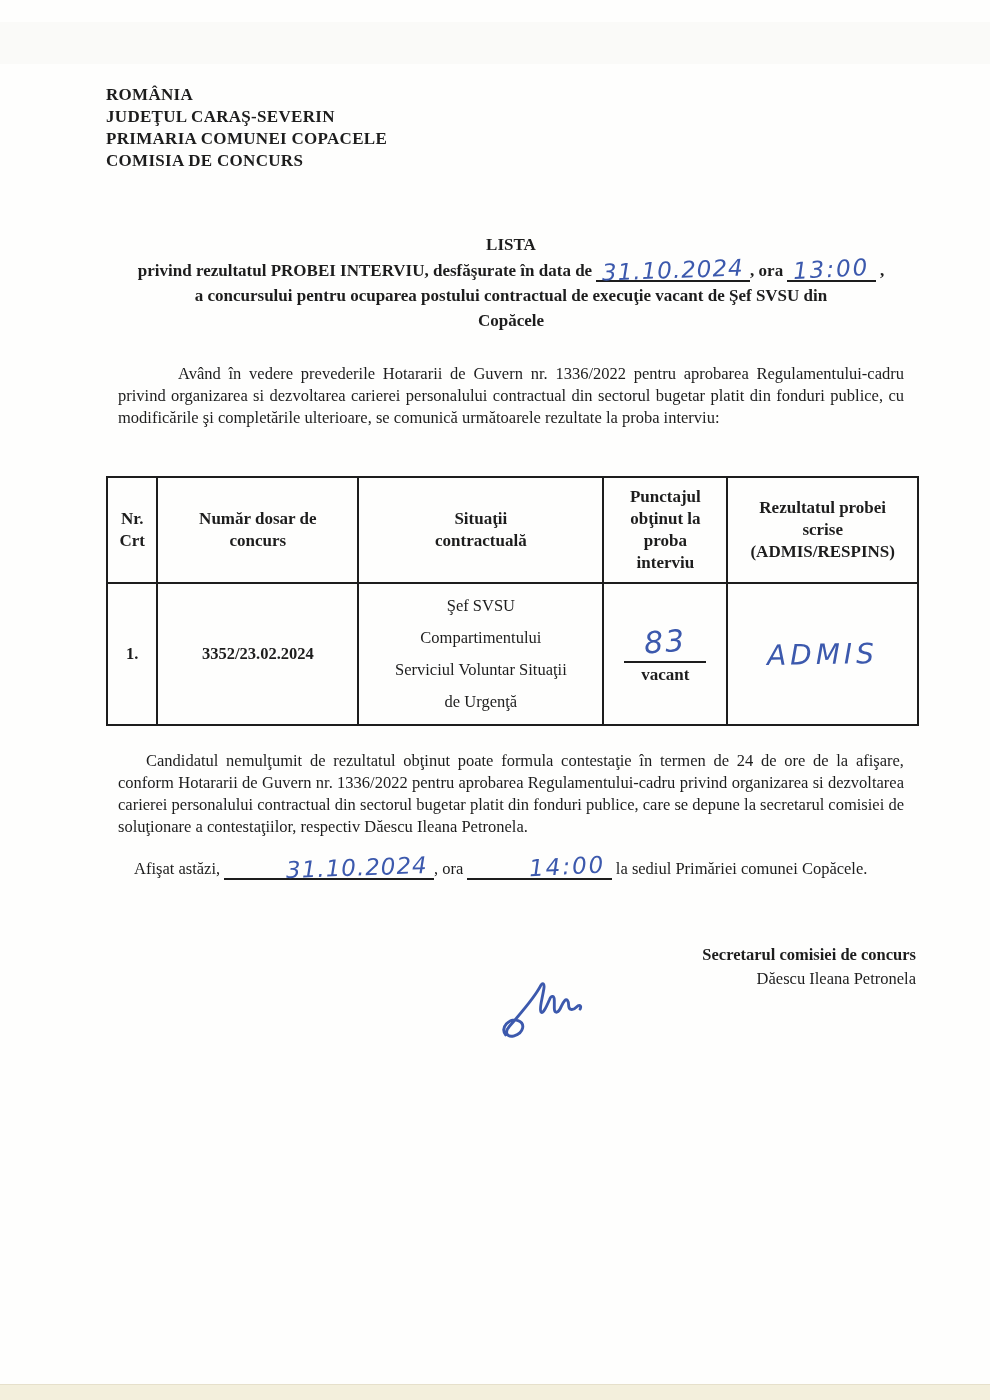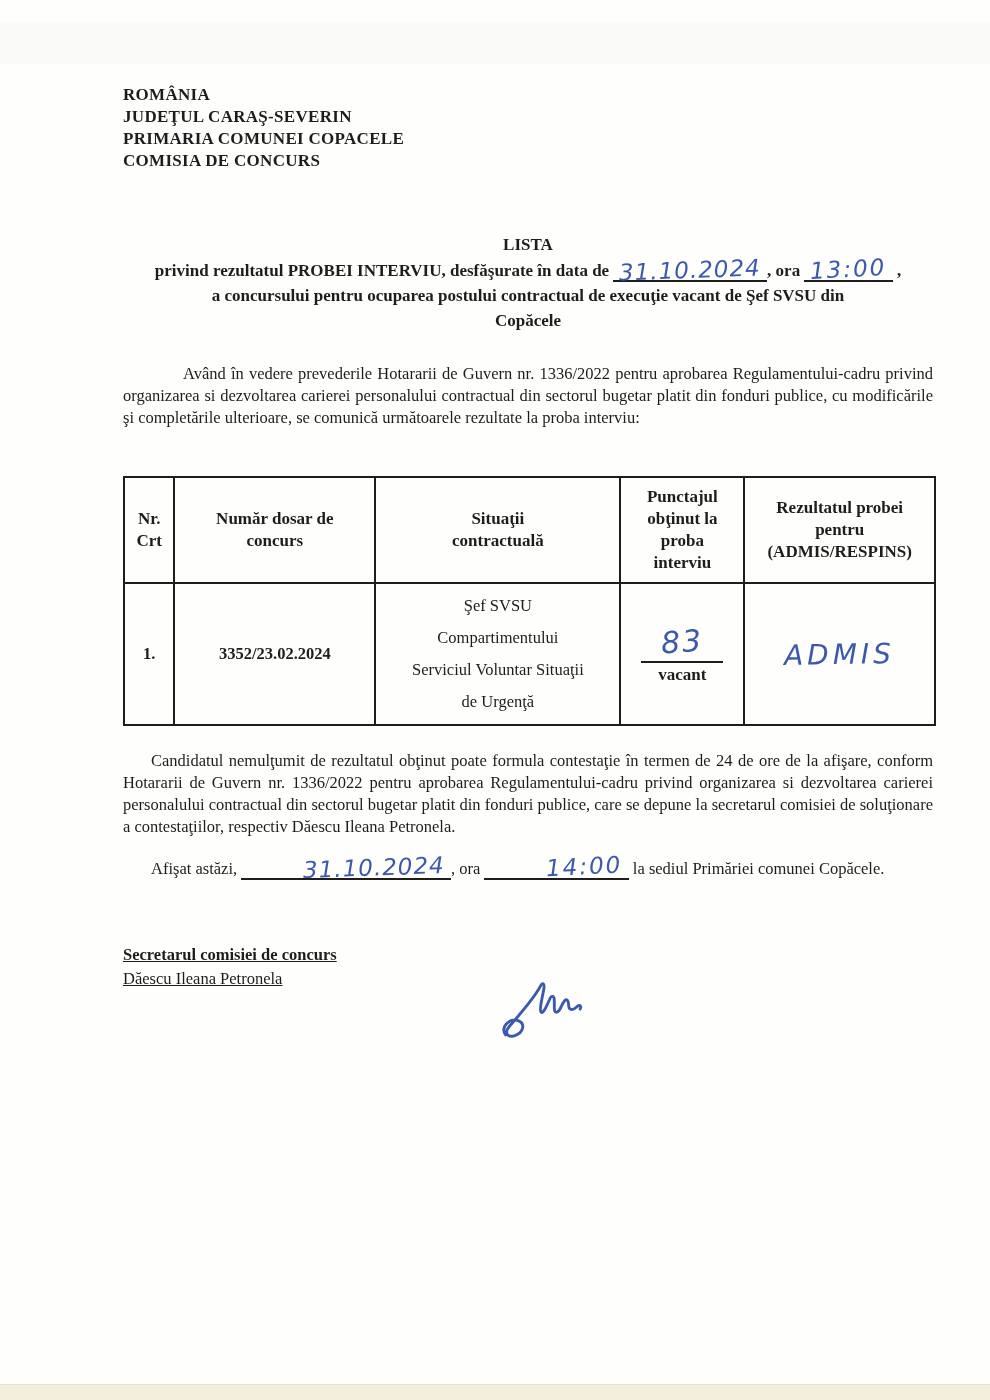--- a/index.html
+++ b/index.html
@@ -14,21 +14,21 @@
     height: 1400px;
     background: #fefefd;
     overflow: hidden;
   }
   .scan-noise-top {
     position: absolute; top: 22px; left: 0; right: 0; height: 42px;
     background: rgba(120,115,100,0.03);
   }
   .content {
     position: absolute;
-    left: 123px;
+    left: 106px;
     top: 84px;
     width: 810px;
   }
   .doc-header { margin: 0 0 0 0; }
   .doc-header .hline {
     font-weight: bold;
     font-size: 17px;
     line-height: 22px;
     letter-spacing: 0.3px;
   }
@@ -66,21 +66,21 @@
   }
   .ink-time {
     font-size: 23px;
     transform: rotate(-3deg) translateY(1px);
     letter-spacing: 2px;
   }
   .para {
     text-align: justify;
     font-size: 16.5px;
     line-height: 22px;
-    margin: 0;
+    margin: 12px;
   }
   .para-intro {
     margin-top: 30px;
     text-indent: 60px;
   }
   .para-contest {
     margin-top: 24px;
     text-indent: 28px;
   }
   table.results {
@@ -129,24 +129,23 @@
     transform: rotate(-1deg);
   }
   .posted-line {
     margin-top: 17px;
     font-size: 16.5px;
     line-height: 24px;
     text-indent: 28px;
   }
   .signature-block {
     margin-top: 62px;
-    text-align: left;
+    text-align: right;
     font-size: 16.5px;
     line-height: 24px;
-    text-decoration: underline;
   }
   .signature-title { font-weight: bold; }
   .signature-scribble {
     position: absolute;
     left: 498px;
     top: 975px;
     width: 105px;
     height: 72px;
   }
   .scan-strip {
@@ -198,21 +197,21 @@
 Crt</th>
           <th class="pre-line">Număr dosar de
 concurs</th>
           <th class="pre-line">Situaţii
 contractuală</th>
           <th class="pre-line">Punctajul
 obţinut la
 proba
 interviu</th>
           <th class="pre-line">Rezultatul probei
-pentru
+scrise
 (ADMIS/RESPINS)</th>
         </tr>
       </thead>
       <tbody>
         <tr>
           <td class="cell-bold">1.</td>
           <td class="cell-bold">3352/23.02.2024</td>
           <td class="pre-line func-cell">Şef SVSU
 Compartimentului
 Serviciul Voluntar Situaţii

